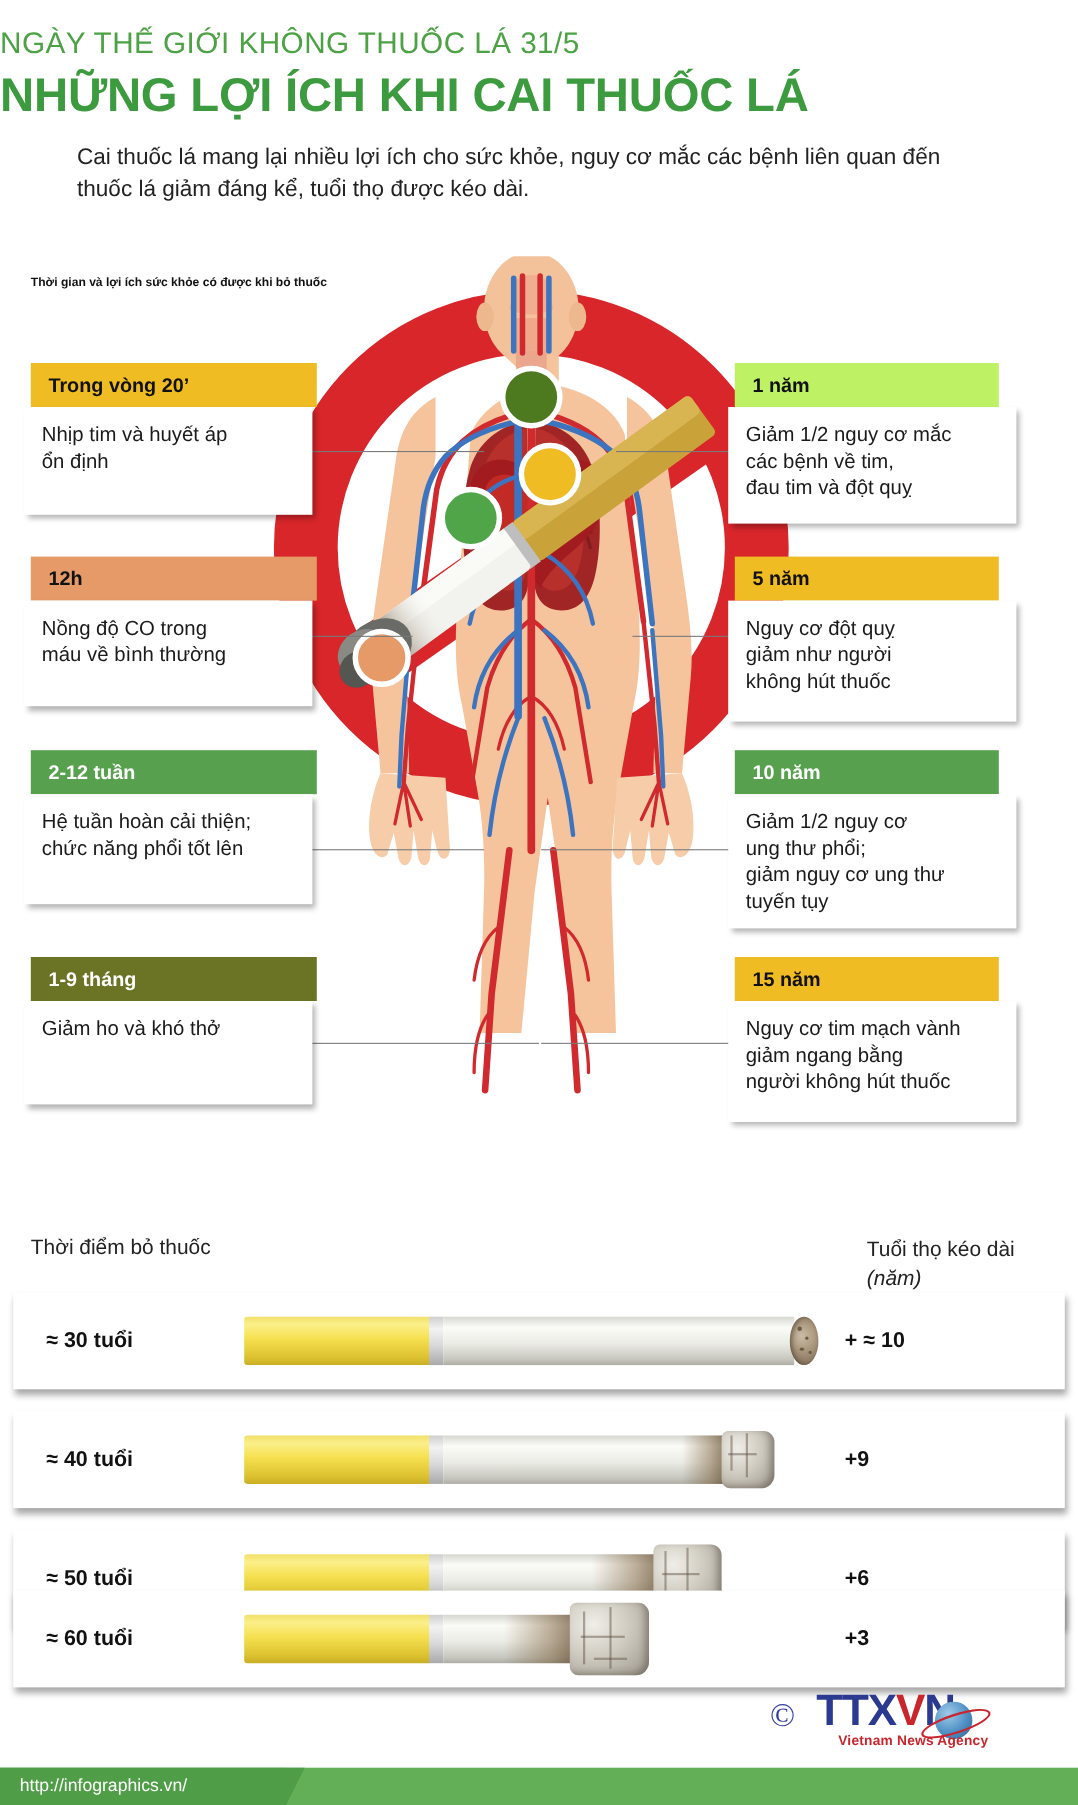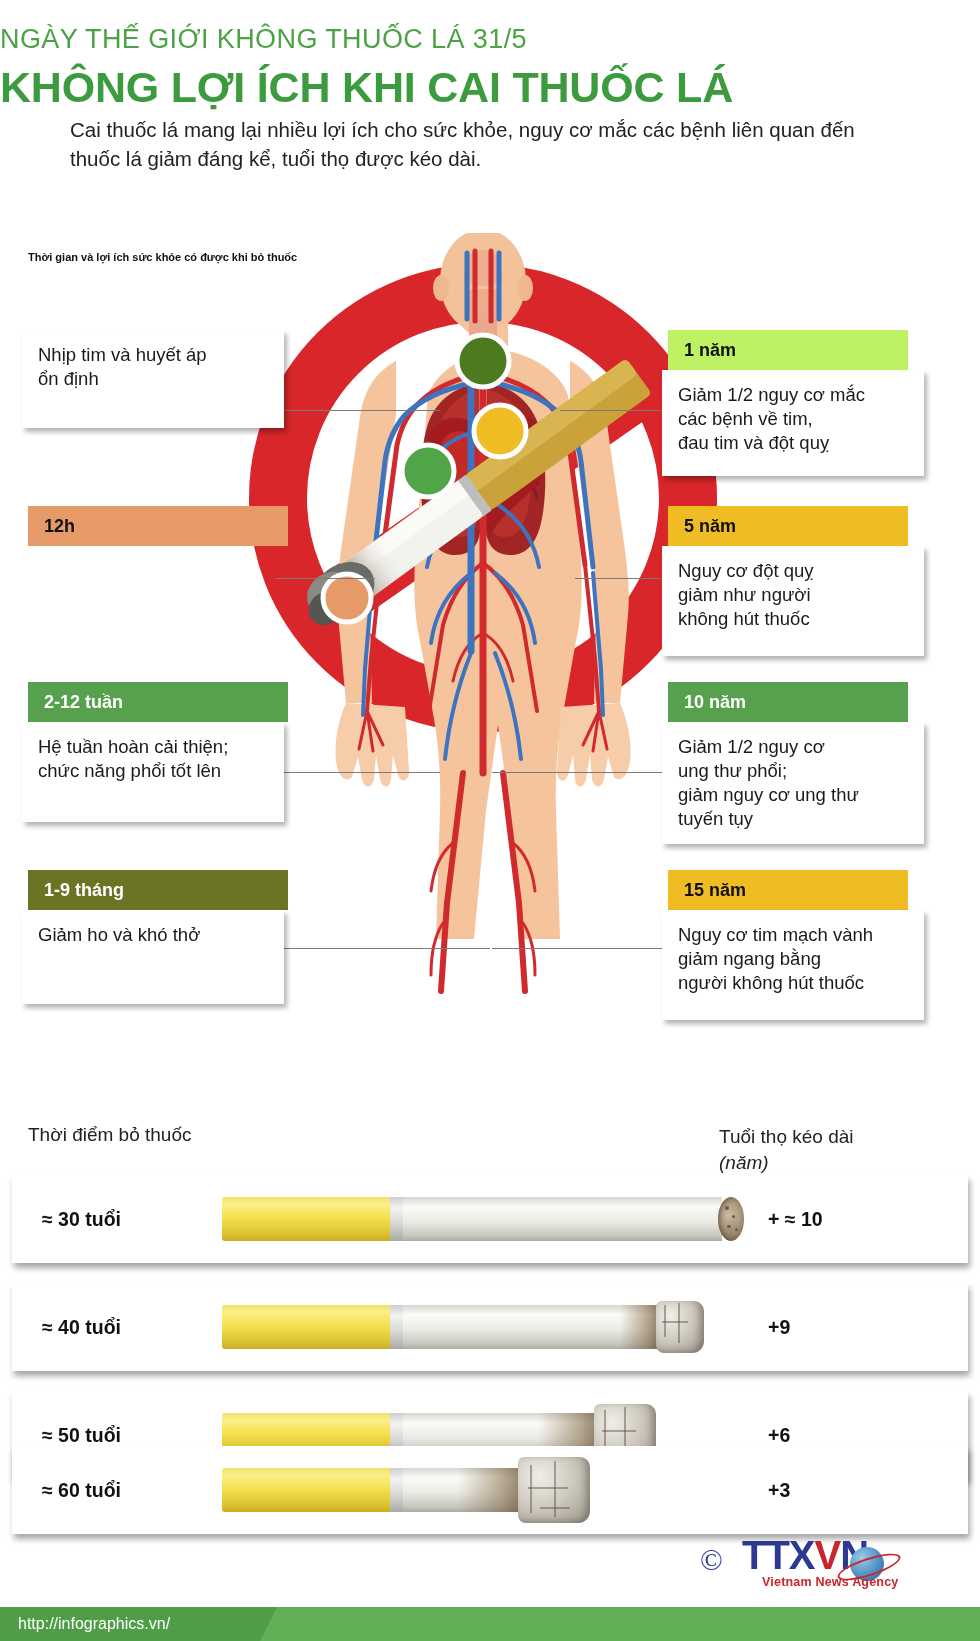--- a/index.html
+++ b/index.html
@@ -14,21 +14,21 @@
   #header{left:0;top:0;width:980px;}
   #kicker{
     font-size:27px;letter-spacing:.4px;color:#4CA244;font-weight:400;
     margin-top:26px;line-height:1;
   }
   #headline{
     font-size:43px;font-weight:bold;color:#3C9A3F;letter-spacing:-.2px;
     margin-top:13px;line-height:1;
   }
   #deck{
-    font-size:20.5px;color:#222;line-height:1.42;margin-top:6px;
+    font-size:20.5px;color:#222;line-height:1.42;margin-top:19px;
     padding:0 70px;
   }
   #artwrap{left:243px;top:233px;width:480px;height:790px;}
 
   
   .conn{position:absolute;height:1px;background:#7a7a7a;}
 
   
   #sectionLabel{
     left:28px;top:250px;width:300px;font-size:11px;font-weight:bold;
@@ -45,21 +45,21 @@
   .body{
     position:relative;background:#fff;padding:13px 14px 0 16px;
     font-size:18.5px;line-height:1.30;color:#1a1a1a;
     box-shadow:3px 4px 5px rgba(0,0,0,.30);
     box-sizing:border-box;
   }
   .body span{display:block;}
 
   
   #chartHeadLeft{left:28px;top:1124px;font-size:19px;color:#222;}
-  #chartHeadRight{left:719px;top:1124px;font-size:19px;color:#222;line-height:1.35;}
+  #chartHeadRight{left:788px;top:1124px;font-size:19px;color:#222;line-height:1.35;}
   #chartHeadRight i{font-style:italic;}
 
   .crow{
     position:absolute;left:12px;width:956px;background:#fff;
     box-shadow:2px 5px 6px rgba(0,0,0,.35);
   }
   .crow .agelab{
     position:absolute;left:30px;top:50%;transform:translateY(-50%);
     font-size:19.5px;font-weight:bold;color:#111;white-space:nowrap;
   }
@@ -141,21 +141,21 @@
   #footerUrl{
     position:absolute;left:18px;bottom:0;height:34px;line-height:34px;
     font-size:16px;color:#fff;z-index:3;white-space:nowrap;
   }
 </style>
 </head>
 <body>
 
 <div id="header" class="abs">
   <div id="kicker" style="color: rgb(76, 162, 68);">NGÀY THẾ GIỚI KHÔNG THUỐC LÁ 31/5</div>
-  <div id="headline" style="color: rgb(60, 154, 63);">KHÔNG LỢI ÍCH KHI CAI THUỐC LÁ</div>
+  <div id="headline" style="color: rgb(60, 154, 63);">NHỮNG LỢI ÍCH KHI CAI THUỐC LÁ</div>
   <div id="deck">Cai thuốc lá mang lại nhiều lợi ích cho sức khỏe, nguy cơ mắc các bệnh liên quan đến thuốc lá giảm đáng kể, tuổi thọ được kéo dài.</div>
 </div>
 
 <div id="artwrap" class="abs">
   <svg width="480" height="790" viewBox="0 0 480 790" xmlns="http://www.w3.org/2000/svg">
 
     <g>
       <circle cx="240" cy="265" r="205" fill="none" stroke="#D8262A" stroke-width="58"></circle>
       <rect x="38" y="236" width="404" height="58" fill="#D8262A" transform="rotate(-35 240 265)"></rect>
     </g>
@@ -280,29 +280,36 @@
 <div class="conn abs" style="left:275px;top:772px;width:165px;"></div>
 <div class="conn abs" style="left:275px;top:948px;width:215px;"></div>
 <div class="conn abs" style="left:560px;top:410px;width:112px;"></div>
 <div class="conn abs" style="left:575px;top:578px;width:97px;"></div>
 <div class="conn abs" style="left:492px;top:772px;width:180px;"></div>
 <div class="conn abs" style="left:492px;top:948px;width:180px;"></div>
 
 <div id="sectionLabel" class="abs">Thời gian và lợi ích sức khỏe có được khi bỏ thuốc</div>
 
 <div class="card" style="left:28px;top:330px;width:260px;">
+  <div class="badge" style="background: rgb(239, 188, 36); color: rgb(17, 17, 17);">
+    <span>Trong vòng 20’</span>
+  </div>
   <div class="body" style="width:262px;min-height:98px;margin-left:-6px;">
     <span>Nhịp tim và huyết áp</span>
     <span>ổn định</span>
   </div>
 </div>
 
 <div class="card" style="left:28px;top:506px;width:260px;">
   <div class="badge" style="background: rgb(229, 154, 104); color: rgb(17, 17, 17);">
     <span>12h</span>
+  </div>
+  <div class="body" style="width:262px;min-height:96px;margin-left:-6px;">
+    <span>Nồng độ CO trong</span>
+    <span>máu về bình thường</span>
   </div>
 </div>
 
 <div class="card" style="left:28px;top:682px;width:260px;">
   <div class="badge" style="background: rgb(86, 160, 78); color: rgb(255, 255, 255);">
     <span>2-12 tuần</span>
   </div>
   <div class="body" style="width:262px;min-height:100px;margin-left:-6px;">
     <span>Hệ tuần hoàn cải thiện;</span>
     <span>chức năng phổi tốt lên</span>

